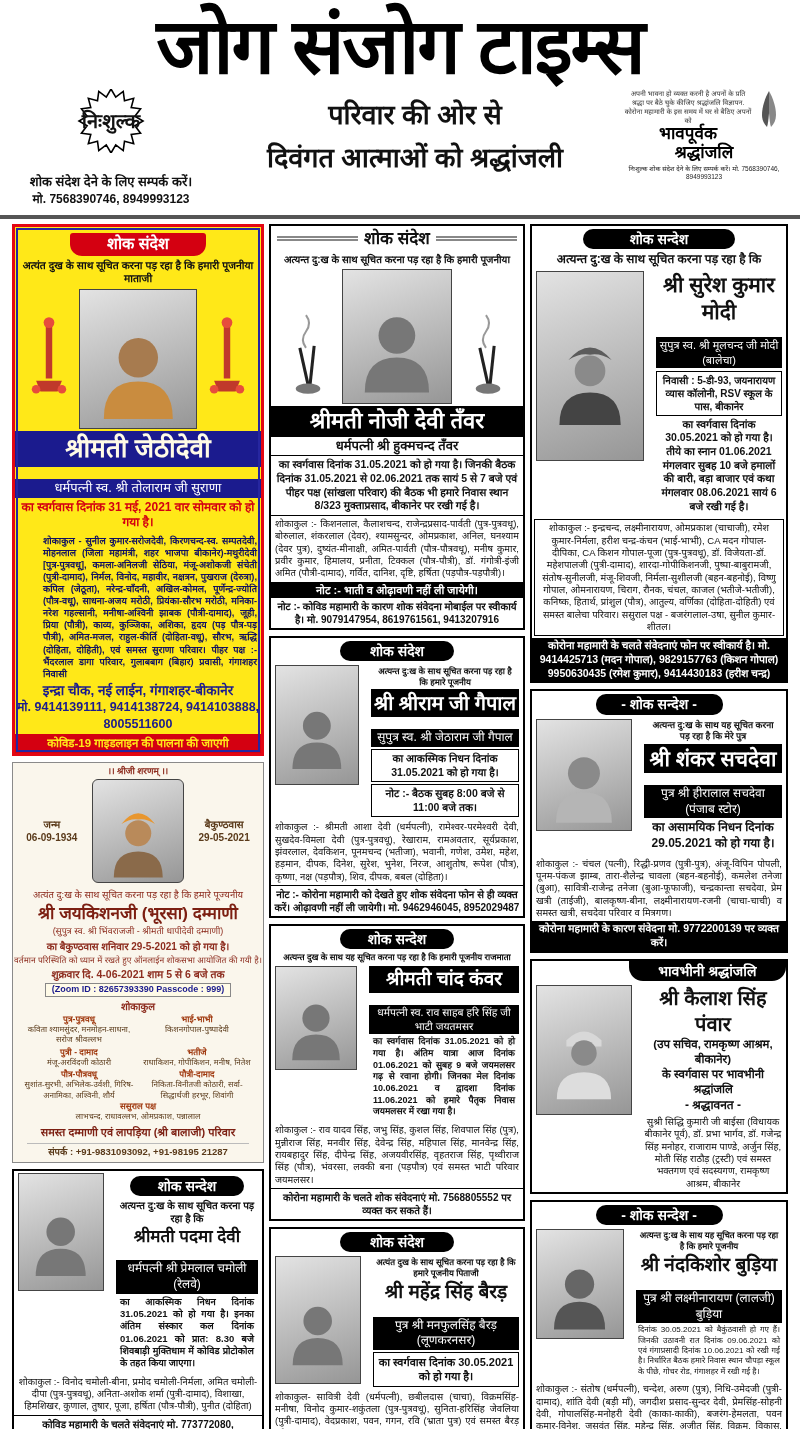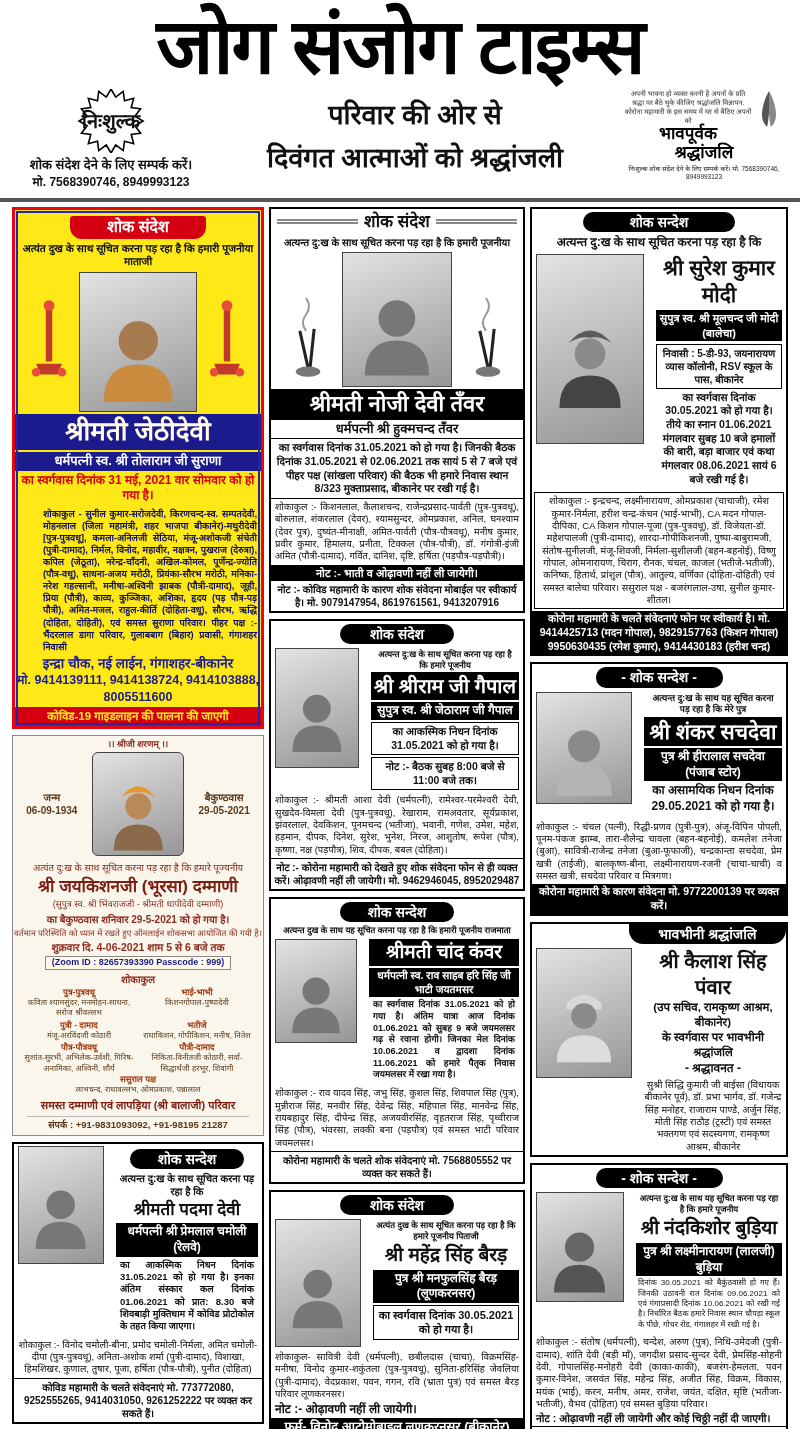--- a/index.html
+++ b/index.html
@@ -8,40 +8,40 @@
   .b { font-weight:bold; }
 
   
   .masthead { position:relative; padding:6px 10px 2px; border-bottom:4px solid #555; }
   .m-title { text-align:center; font-weight:bold; font-size:77px; line-height:1.05; letter-spacing:-2px; color:#000; }
   .m-bottom { display:flex; justify-content:flex-start; align-items:flex-start; padding:2px 6px 6px; }
   .m-left { width:190px; text-align:center; }
   .badge-wrap { position:relative; width:120px; height:64px; margin:0 auto; }
   .badge-wrap svg { position:absolute; inset:0; width:100%; height:100%; }
   .badge-text { position:absolute; inset:0; display:flex; align-items:center; justify-content:center; font-weight:bold; font-size:20px; }
-  .m-contact1 { font-weight:bold; font-size:13px; margin-top:2px; }
+  .m-contact1 { font-weight:bold; font-size:13px; margin-top:19px; }
   .m-contact2 { font-weight:bold; font-size:12px; }
   .m-center { flex:1; text-align:center; padding-top:6px; }
   .m-sub1 { font-weight:bold; font-size:27px; }
   .m-sub2 { font-weight:bold; font-size:27px; margin-top:6px; }
   .m-right { width:160px; text-align:center; font-size:7px; color:#333; }
   .m-right-big { font-weight:bold; font-size:17px; color:#000; line-height:1.1; }
   .m-right-hands { float:right; margin-left:2px; }
   .m-right-small { font-size:6.5px; margin-top:2px; color:#222; }
 
   
   .columns { display:flex; gap:5px; padding:5px 12px 0; align-items:flex-start; }
   .col { display:flex; flex-direction:column; gap:6px; }
   .colA { width:252px; } .colB { width:256px; } .colC { width:258px; }
 
   .card { border:2px solid #000; background:#fff; overflow:hidden; font-size:10px; line-height:1.3; }
   .pill { background:#000; color:#fff; font-weight:bold; text-align:center; border-radius:10px; width:60%; margin:3px auto 2px; padding:1px 0; font-size:14px; }
   .intro { text-align:center; font-weight:bold; font-size:10px; padding:1px 3px; }
   .nameband { background:#000000; color:#fff; font-weight:bold; text-align:center; font-size:19px; padding:1px 2px; }
-  .relband { background:#000; color:#fff; font-weight:bold; text-align:center; font-size:12px; padding:1px 2px; margin-top:2px; }
+  .relband { background:#000; color:#fff; font-weight:normal; text-align:center; font-size:12px; padding:1px 2px; margin-top:12px; }
   .demise { font-weight:bold; text-align:center; padding:2px 4px; font-size:10.5px; }
   .mourners { padding:2px 4px; font-size:9.5px; text-align:justify; }
   .noteband { background:#000; color:#fff; font-weight:bold; text-align:center; padding:1px 2px; font-size:11px; }
   .covidline { font-weight:bold; text-align:center; padding:2px 3px; border-top:1.5px solid #000; font-size:10px; }
   .photo { background:linear-gradient(160deg,#e3e3e3,#969696); display:flex; align-items:flex-end; justify-content:center; overflow:hidden; border:1px solid #444; }
   .photo svg { width:85%; height:85%; }
   .row { display:flex; gap:12px; padding:2px 4px; }
 
   
   .card-yellow { border:3px solid #e30613; outline:2px solid #2626a0; outline-offset:-6px; background:#ffe818; }

